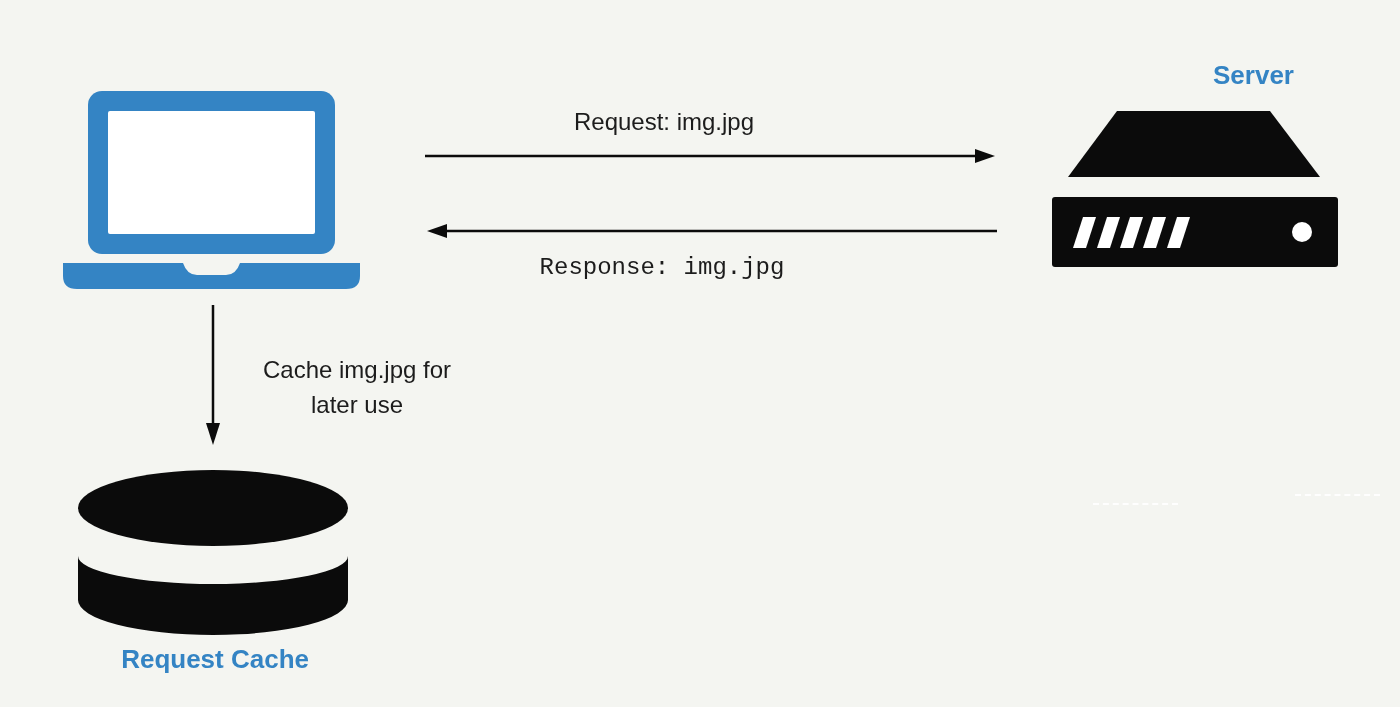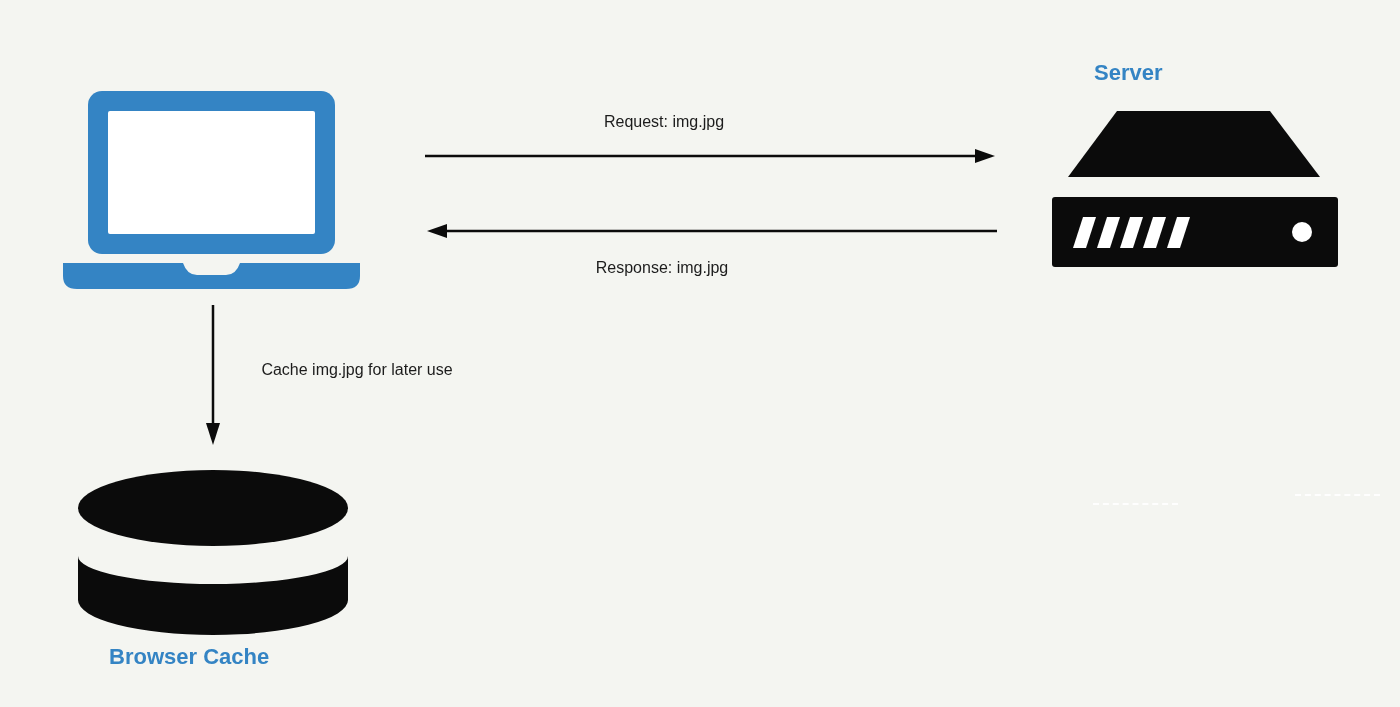--- a/index.html
+++ b/index.html
@@ -10,31 +10,31 @@
     width: 1400px;
     height: 707px;
     position: relative;
     background: #f4f5f1;
     overflow: hidden;
     font-family: "Liberation Sans", sans-serif;
   }
   .abs { position: absolute; }
   .label {
     color: #1c1c1c;
-    font-size: 16px;
+    font-size: 24px;
     text-align: center;
     line-height: 35px;
     white-space: nowrap;
   }
   .label.wrap { white-space: normal; }
   .node-title {
     color: #3484c4;
     font-weight: bold;
-    font-size: 22px;
-    text-align: left;
+    font-size: 26px;
+    text-align: right;
     white-space: nowrap;
   }
   .artifact-dash {
     border-top: 2px dashed rgba(255,255,255,0.9);
     height: 0;
   }
   svg { display: block; }
 </style>
 </head>
 <body>
@@ -76,35 +76,35 @@
   </svg>
 </div>
 <div class="abs label" style="left:514px; top:104px; width:300px;">Request: img.jpg</div>
 
 <div class="abs" style="left:425px; top:221px; width:572px; height:20px;">
   <svg width="572" height="20" viewBox="0 0 572 20">
     <line x1="20" y1="10" x2="572" y2="10" stroke="#0b0b0b" stroke-width="2.5"></line>
     <polygon points="22,3 2,10 22,17" fill="#0b0b0b"></polygon>
   </svg>
 </div>
-<div class="abs label" style="left:512px; top:250px; width:300px;">Response: img.jpg</div>
+<div class="abs label" style="left:512px; top:250px; width:300px;font-family:Liberation Mono, monospace;">Response: img.jpg</div>
 
 <div class="abs" style="left:203px; top:305px; width:20px; height:142px;">
   <svg width="20" height="142" viewBox="0 0 20 142">
     <line x1="10" y1="0" x2="10" y2="122" stroke="#0b0b0b" stroke-width="2.5"></line>
     <polygon points="3,118 17,118 10,140" fill="#0b0b0b"></polygon>
   </svg>
 </div>
 <div class="abs label wrap" style="left:246px; top:352px; width:222px;">Cache img.jpg for later use</div>
 
 <div class="abs" style="left:70px; top:465px; width:290px; height:175px;">
   <svg width="290" height="175" viewBox="0 0 290 175">
     <g fill="#0b0b0b">
       <ellipse cx="143" cy="43" rx="135" ry="38"></ellipse>
       <path d="M8,91 A135,28 0 0 0 278,91 L278,135 A135,35 0 0 1 8,135 Z"></path>
     </g>
   </svg>
 </div>
 
-<div class="abs node-title" style="left:109px; top:644px; width:200px;">Browser Cache</div>
+<div class="abs node-title" style="left:109px; top:644px; width:200px;">Request Cache</div>
 
 <div class="abs artifact-dash" style="left:1093px; top:503px; width:85px;"></div>
 <div class="abs artifact-dash" style="left:1295px; top:494px; width:85px;"></div>
 
 </body></html>

